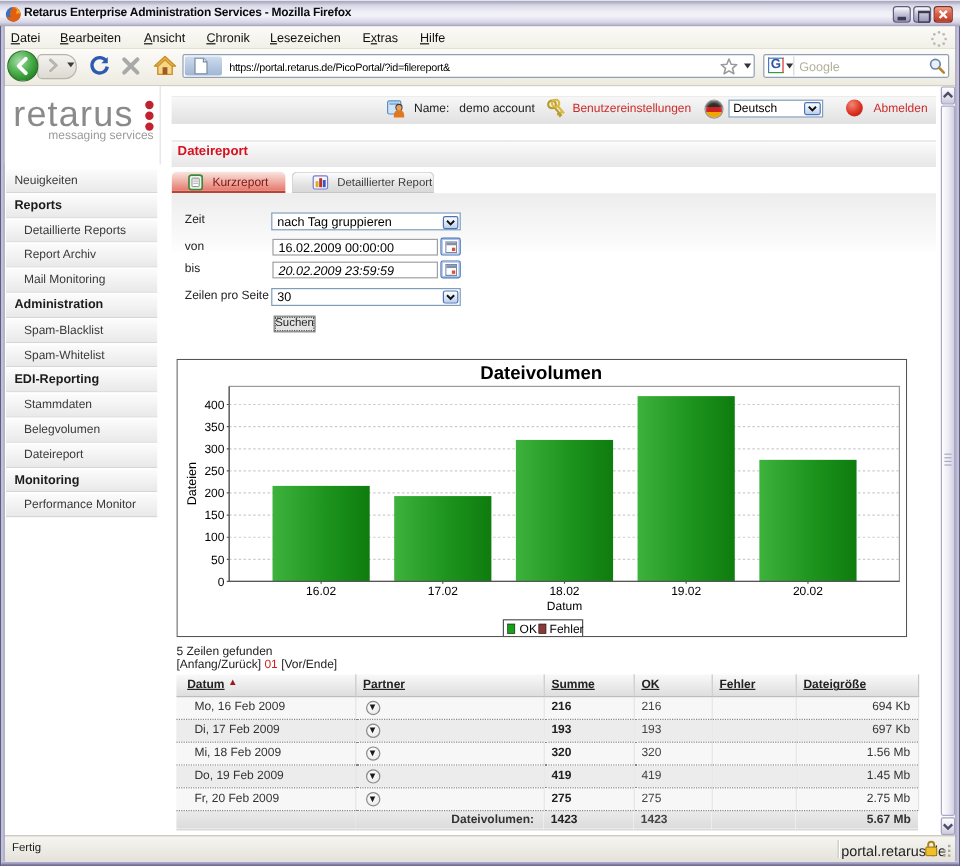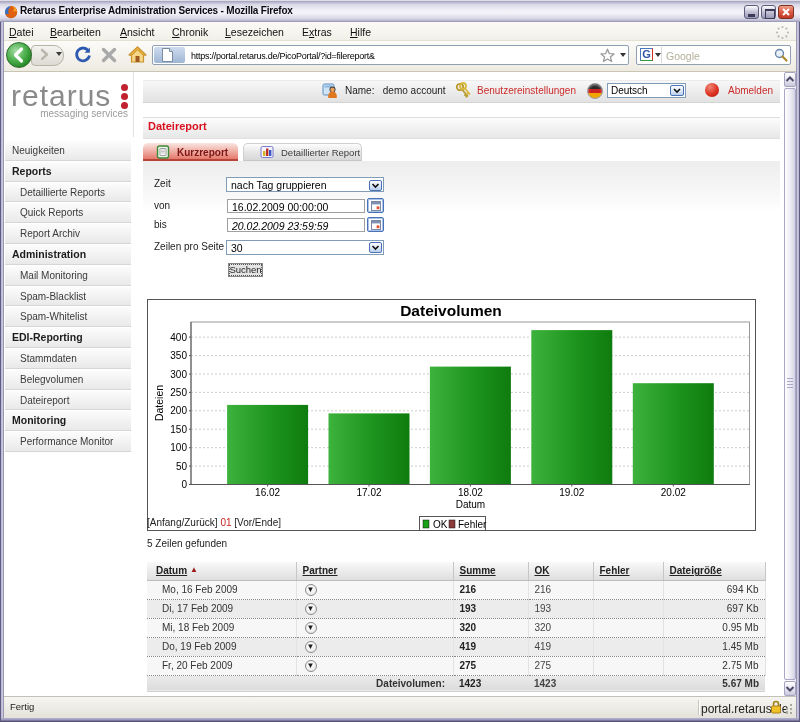--- a/index.html
+++ b/index.html
@@ -160,44 +160,43 @@
       <path d="M4 4 L7 7 L10 4" stroke="#111" stroke-width="1.6" fill="none"></path>
     </svg>
 
 <div class="abs" style="left:705px;top:83px;width:14px;height:14px;border-radius:50%;background:radial-gradient(circle at 5px 4px,#f08878,#dd3322 55%,#aa1508);"></div>
 <div class="abs" style="left:728px;top:85px;font-size:10px;color:#cc2b2b;">Abmelden</div>
 
 <div id="menu" class="abs" style="left:5px;top:140px;width:126px;">
 <div class="mi">Neuigkeiten</div>
 <div class="mi mh">Reports</div>
 <div class="mi ms">Detaillierte Reports</div>
-<div class="mi ms">Quick Reports</div>
 <div class="mi ms">Report Archiv</div>
+<div class="mi ms">Mail Monitoring</div>
 <div class="mi mh">Administration</div>
-<div class="mi ms">Mail Monitoring</div>
 <div class="mi ms">Spam-Blacklist</div>
 <div class="mi ms">Spam-Whitelist</div>
 <div class="mi mh">EDI-Reporting</div>
 <div class="mi ms">Stammdaten</div>
 <div class="mi ms">Belegvolumen</div>
 <div class="mi ms">Dateireport</div>
 <div class="mi mh">Monitoring</div>
 <div class="mi ms">Performance Monitor</div>
 </div>
 
 <div class="abs" style="left:143px;top:117px;width:637px;height:20px;background:linear-gradient(to bottom,#fcfcfc,#e7e7e7);border-top:1px solid #dedede;border-bottom:1px solid #e0e0e0;"></div>
 <div class="abs" style="left:148px;top:120px;font-size:11px;font-weight:bold;color:#d8101f;">Dateireport</div>
 
 <div class="abs" style="left:143px;top:143px;width:95px;height:18px;border-radius:5px 5px 0 0;background:linear-gradient(to bottom,#f9e6e2,#f0b0a6 50%,#e4786c);border-bottom:2px solid #b8453a;box-sizing:border-box;"></div>
 <svg class="abs" style="left:156px;top:145px;" width="14" height="14" viewBox="0 0 14 14">
 <rect x="1.5" y="1" width="11" height="12" rx="2" fill="#e8f5e8" stroke="#3a8a3a" stroke-width="1.4"></rect>
 <rect x="4" y="3.5" width="6" height="7" rx="0.5" fill="#fff" stroke="#888" stroke-width="0.8"></rect>
 <path d="M5 5 h4 M5 6.5 h4 M5 8 h4" stroke="#aaa" stroke-width="0.7"></path>
 </svg>
-<div class="abs" style="left:177px;top:147px;font-size:10px;font-weight:bold;color:#7d1612;">Kurzreport</div>
+<div class="abs" style="left:177px;top:147px;font-size:10px;font-weight:normal;color:#7d1612;">Kurzreport</div>
 <div class="abs" style="left:243px;top:143px;width:119px;height:18px;border-radius:5px 5px 0 0;background:linear-gradient(to bottom,#fdfdfd,#e3e3e3 60%,#d8d8d8);border:1px solid #cfcfcf;border-bottom:1px solid #c6c6c6;box-sizing:border-box;"></div>
 <svg class="abs" style="left:260px;top:145px;" width="14" height="14" viewBox="0 0 14 14">
 <rect x="1" y="1.5" width="12" height="11" rx="1.5" fill="#f4f4ff" stroke="#7a7ad0" stroke-width="1"></rect>
 <rect x="3" y="6" width="2.4" height="5" fill="#d8b020"></rect>
 <rect x="6" y="3.5" width="2.4" height="7.5" fill="#c03028"></rect>
 <rect x="9" y="5" width="2.4" height="6" fill="#3858c0"></rect>
 </svg>
 <div class="abs" style="left:281px;top:147px;font-size:9.5px;color:#3c3c3c;">Detaillierter Report</div>
 
 <div class="abs" style="left:143px;top:161px;width:637px;height:50px;background:linear-gradient(to bottom,#ededed,#fbfbfb 85%,#ffffff);"></div>
@@ -310,21 +309,21 @@
 </g>
 <text x="16" y="104" font-size="10.5" fill="#000" text-anchor="middle" font-family="Liberation Sans" transform="rotate(-90 16 104)">Dateien</text>
 <rect x="272.5" y="217.5" width="66" height="14" fill="#fff" stroke="#555"></rect>
 <rect x="276" y="221" width="6" height="8" fill="#18a018" stroke="#111" stroke-width="0.5"></rect>
 <text x="286" y="228.5" font-size="10" fill="#000" font-family="Liberation Sans">OK</text>
 <rect x="302" y="221" width="6" height="8" fill="#8b3a3a" stroke="#111" stroke-width="0.5"></rect>
 <text x="311" y="228.5" font-size="10" fill="#000" font-family="Liberation Sans">Fehler</text>
 </svg>
 
 <div class="abs" style="left:147px;top:538px;font-size:10px;color:#222;">5 Zeilen gefunden</div>
-<div class="abs" style="left:147px;top:517px;font-size:10px;color:#222;">[Anfang/Zurück] <span style="color:#cc2222;">01</span> [Vor/Ende]</div>
+<div class="abs" style="left:147px;top:549px;font-size:10px;color:#222;">[Anfang/Zurück] <span style="color:#cc2222;">01</span> [Vor/Ende]</div>
 
 <div id="table" class="abs" style="left:147px;top:562px;width:618px;">
 <table class="rep" style="width:618px;table-layout:fixed;">
 <colgroup>
           <col style="width:149px">
           <col style="width:157px">
           <col style="width:75px">
           <col style="width:65px">
           <col style="width:70px">
           <col style="width:102px">
@@ -353,21 +352,21 @@
             <td class="c4">193</td>
             <td class="c5"></td>
             <td class="c6">697 Kb</td>
           </tr>
 <tr class="r0">
             <td class="c1">Mi, 18 Feb 2009</td>
             <td class="c2"><span class="pic">▼</span></td>
             <td class="c3">320</td>
             <td class="c4">320</td>
             <td class="c5"></td>
-            <td class="c6">0.95 Mb</td>
+            <td class="c6">1.56 Mb</td>
           </tr>
 <tr class="r1">
             <td class="c1">Do, 19 Feb 2009</td>
             <td class="c2"><span class="pic">▼</span></td>
             <td class="c3">419</td>
             <td class="c4">419</td>
             <td class="c5"></td>
             <td class="c6">1.45 Mb</td>
           </tr>
 <tr class="r0">

